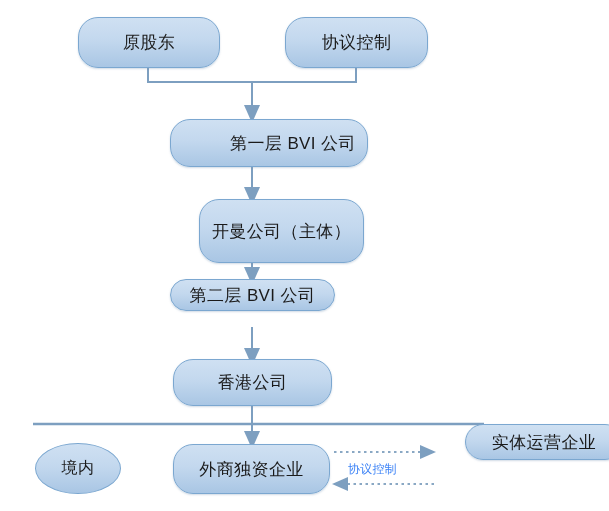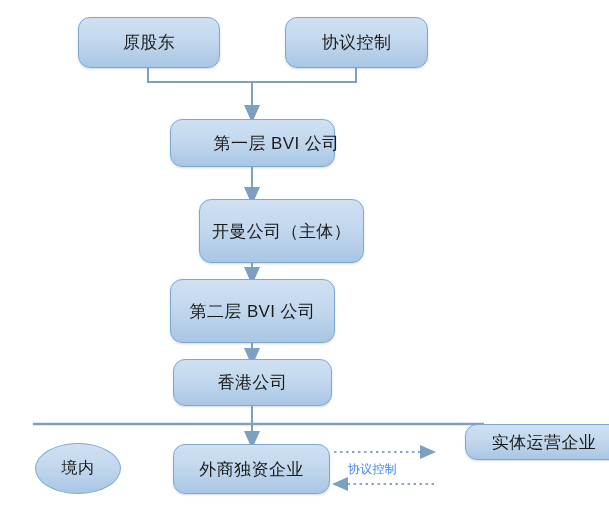--- a/index.html
+++ b/index.html
@@ -14,21 +14,21 @@
     position: relative;
     width: 609px;
     height: 511px;
     background: #ffffff;
     overflow: hidden;
   }
   .node {
     position: absolute;
     box-sizing: border-box;
     border: 1px solid #7ba7d0;
-    border-radius: 12px;
+    border-radius: 20px;
     background: linear-gradient(to bottom, #cfe0f2 0%, #c3d8ee 45%, #a9c6e4 100%);
     box-shadow: 0 1px 2px rgba(120,150,180,0.35);
     display: flex;
     align-items: center;
     justify-content: center;
     color: #1a1a1a;
     font-size: 17px;
     letter-spacing: 0.4px;
     white-space: nowrap;
   }
@@ -116,29 +116,29 @@
   </svg>
 
   <div class="node" style="left:78px; top:17px; width:142px; height:51px;">
     <span>原股东</span>
   </div>
 
   <div class="node" style="left:285px; top:17px; width:143px; height:51px;">
     <span>协议控制</span>
   </div>
 
-  <div class="node" style="left:170px; top:119px; width:165px; height:48px;padding-left:48px;">
+  <div class="node" style="left:170px; top:119px; width:198px; height:48px;padding-left:48px;">
     <span>第一层 BVI 公司</span>
   </div>
 
   <div class="node" style="left:184px; top:199px; width:165px; height:64px;margin-left:15px;">
     <span>开曼公司（主体）</span>
   </div>
 
-  <div class="node" style="left:170px; top:279px; width:165px; height:64px;justify-content:center;">
+  <div class="node" style="left:170px; top:279px; width:165px; height:32px;justify-content:center;">
     <span>第二层 BVI 公司</span>
   </div>
 
   <div class="node" style="left:173px; top:359px; width:159px; height:47px;">
     <span>香港公司</span>
   </div>
 
   <div class="node" style="left:173px; top:444px; width:157px; height:50px;">
     <span>外商独资企业</span>
   </div>

